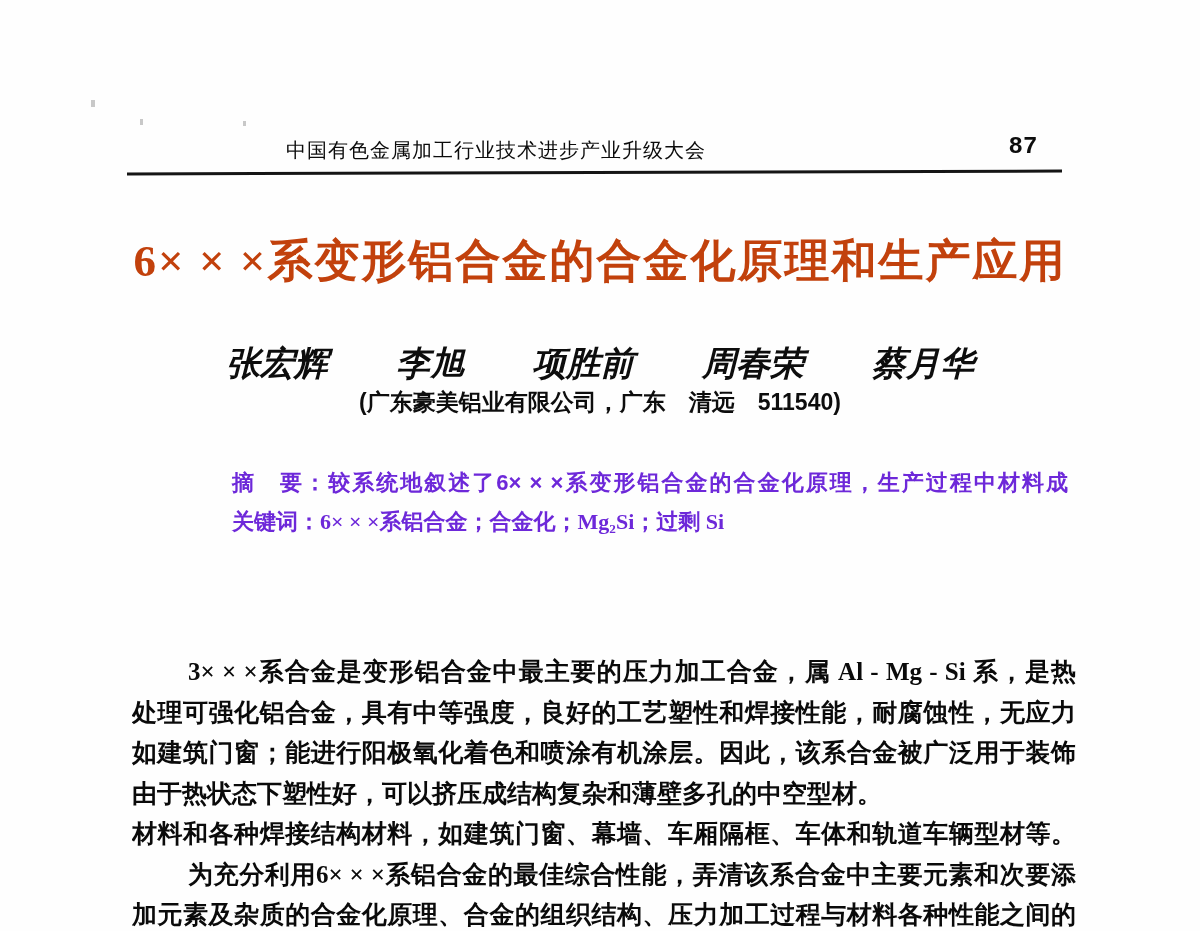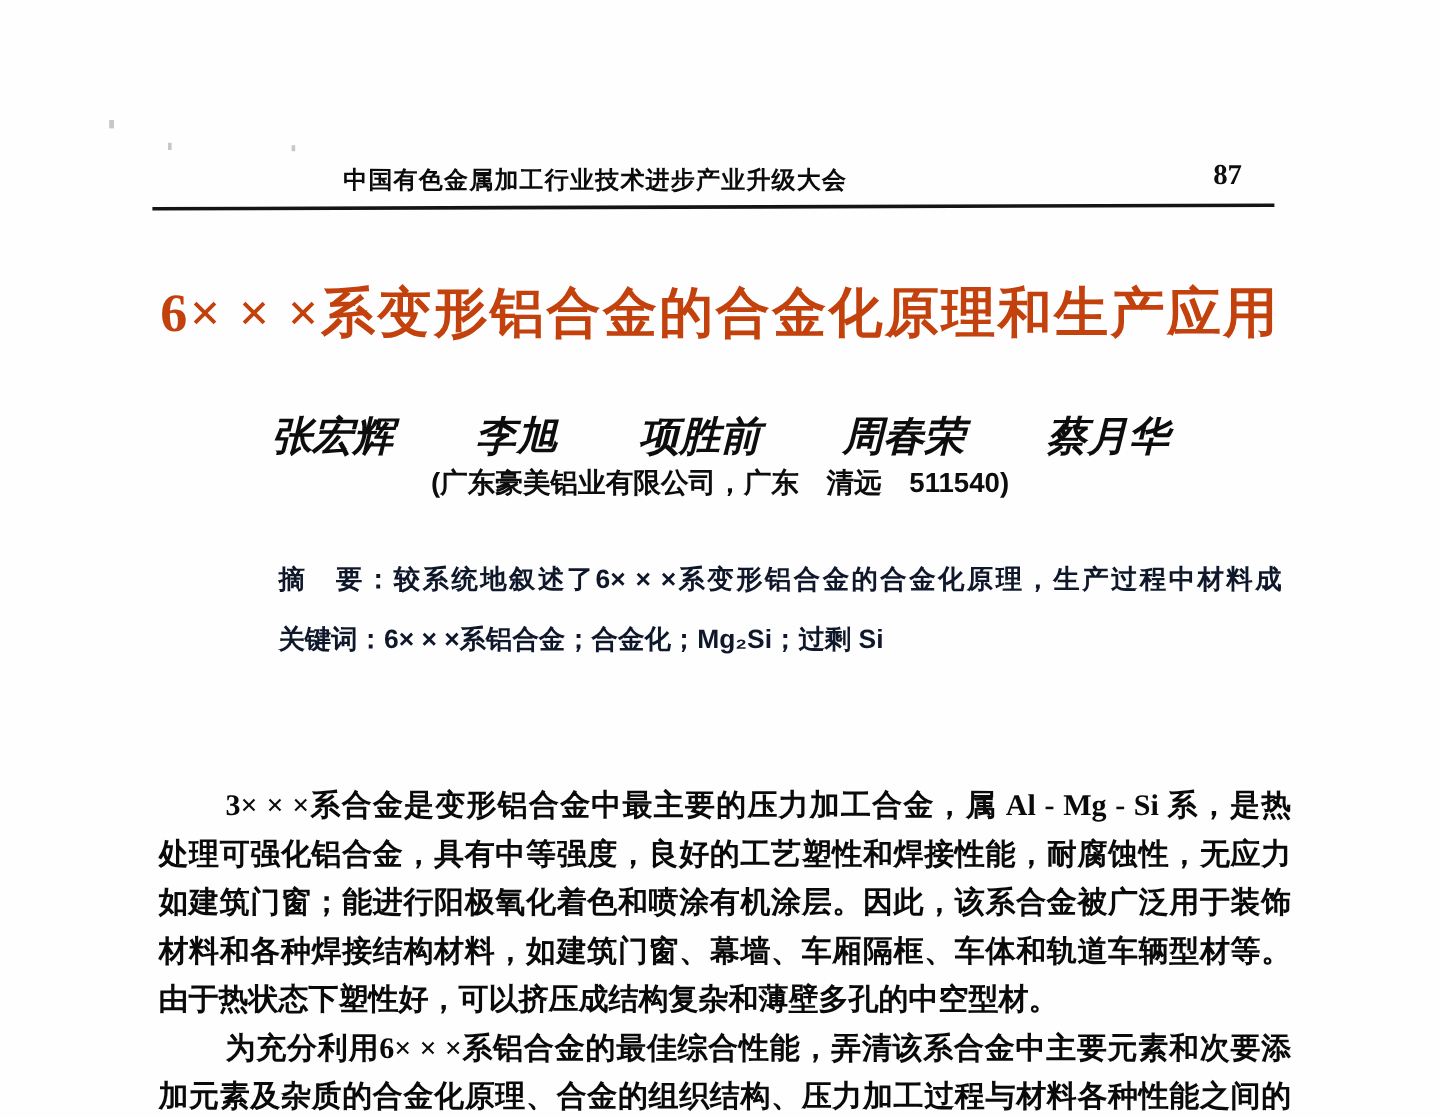--- a/index.html
+++ b/index.html
@@ -12,31 +12,31 @@
     color: #0d0d0d;
     font-family: "Liberation Serif", serif;
   }
   
   .running-header {
     position: absolute;
     top: 137px; left: 0;
     width: 992px;
     text-align: center;
     font-family: "Liberation Sans", sans-serif;
-    font-weight: bold;
+    font-weight: normal;
     font-size: 20px;
     letter-spacing: 1px;
     color: #0b0b0b;
   }
   .page-number {
     position: absolute;
     top: 133px; left: 995px;
     width: 56px;
     text-align: center;
-    font-family: Liberation Serif, serif;
+    font-family: Liberation Mono, monospace;
     font-weight: 600;
     font-size: 24px;
   }
   .header-rule {
     position: absolute;
     left: 127px; top: 171px;
     width: 935px; height: 3px;
     background: #151515;
     transform: rotate(-0.18deg);
   }
@@ -72,24 +72,24 @@
     font-size: 23px;
   }
   
   .abstract {
     position: absolute;
     left: 142px; top: 464px;
     width: 926px;
     font-family: "Liberation Sans", sans-serif;
     font-weight: 600;
     font-size: 22px;
-    color: #0f172a;
+    color: #6d28d9;
   }
   .aline { height: 38px; line-height: 38px; overflow: hidden; }
-  .kwline { margin-top: 12px; }
+  .kwline { margin-top: 1px; font-family: Liberation Serif, serif; }
   
   .body-text {
     position: absolute;
     left: 132px; top: 652px;
     width: 944px;
     font-family: "Liberation Serif", serif;
     font-weight: 600;
     font-size: 25px;
     color: #0a0a0a;
   }
@@ -132,19 +132,19 @@
     </div>
     <div class="aline indent-abs kwline">
       <span class="bold-label">关键词：</span><span>6× × ×系铝合金；合金化；Mg₂Si；过剩 Si</span>
     </div>
   </div>
 
   <div class="body-text">
     <div class="bline jl indent-body">3× × ×系合金是变形铝合金中最主要的压力加工合金，属 Al - Mg - Si 系，是热</div>
     <div class="bline jl">处理可强化铝合金，具有中等强度，良好的工艺塑性和焊接性能，耐腐蚀性，无应力</div>
     <div class="bline jl">如建筑门窗；能进行阳极氧化着色和喷涂有机涂层。因此，该系合金被广泛用于装饰</div>
+    <div class="bline">由于热状态下塑性好，可以挤压成结构复杂和薄壁多孔的中空型材。</div>
     <div class="bline jl">材料和各种焊接结构材料，如建筑门窗、幕墙、车厢隔框、车体和轨道车辆型材等。</div>
-    <div class="bline">由于热状态下塑性好，可以挤压成结构复杂和薄壁多孔的中空型材。</div>
     <div class="bline jl indent-body">为充分利用6× × ×系铝合金的最佳综合性能，弄清该系合金中主要元素和次要添</div>
     <div class="bline jl">加元素及杂质的合金化原理、合金的组织结构、压力加工过程与材料各种性能之间的</div>
   </div>
 
 </div>
 
 </body></html>

